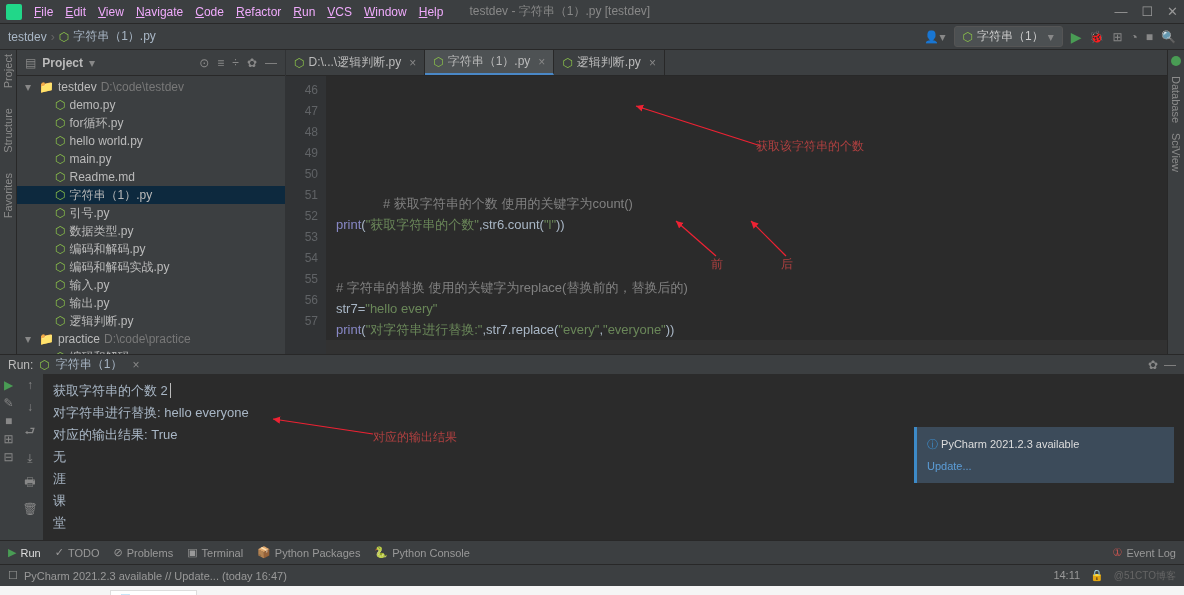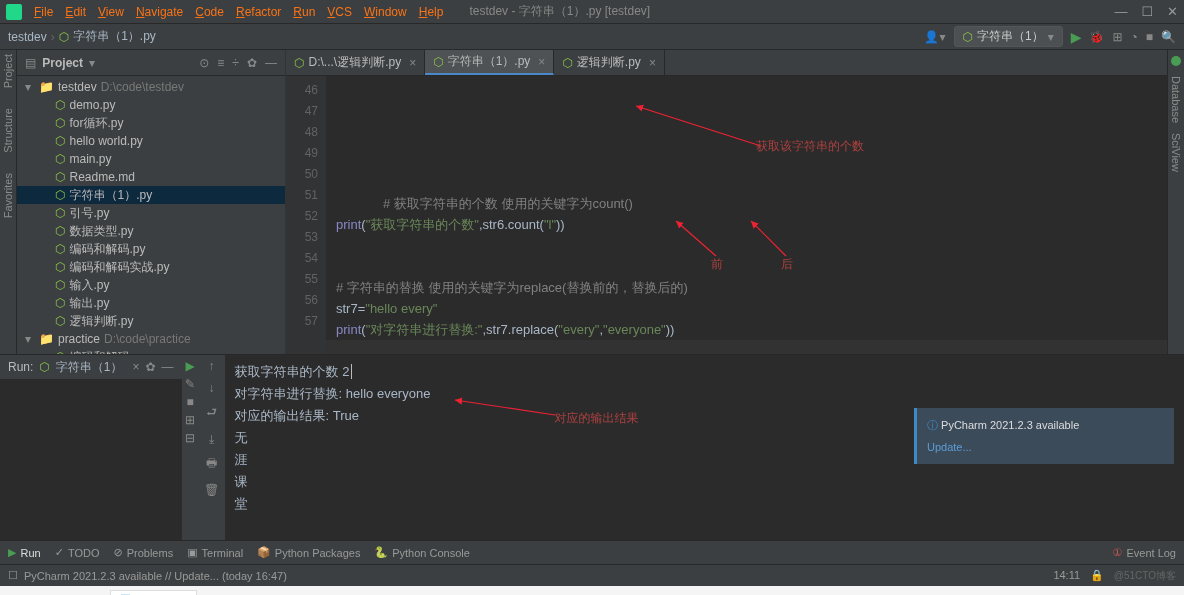--- a/index.html
+++ b/index.html
@@ -1,19 +1,19 @@
 <!DOCTYPE html>
 <html><head>
 <meta charset="utf-8">
 <style>
 * { margin:0; padding:0; box-sizing:border-box; font-family:"Segoe UI",Arial,sans-serif; }
 body { background:#2b2b2b; color:#a9b7c6; font-size:12px; overflow:hidden; width:1184px; height:595px; }
 .topbar { height:24px; background:#3c3f41; display:flex; align-items:center; padding:0 6px; border-bottom:1px solid #282828; }
 .topbar .logo { width:16px; height:16px; background:#21d789; border-radius:2px; margin-right:6px; }
-.menu-item { padding:0 6px; color:#f97316; cursor:default; }
+.menu-item { padding:0 6px; color:#f0abfc; cursor:default; }
 .menu-item u { text-decoration:underline; }
 .title-text { margin-left:20px; color:#888; flex:1; }
 .winbtns { display:flex; gap:14px; color:#999; font-size:13px; }
 .nav-row { height:26px; background:#3c3f41; display:flex; align-items:center; padding:0 8px; gap:6px; border-bottom:1px solid #282828; }
 .nav-left { display:flex; align-items:center; gap:4px; flex:1; }
 .nav-right { display:flex; align-items:center; gap:8px; }
 .py-icon { color:#8bc34a; }
 .run-btn { color:#499c54; font-size:14px; }
 .bug-btn { color:#499c54; }
 .cfg-sel { background:#4c5052; border:1px solid #555; padding:1px 8px; border-radius:3px; display:flex; align-items:center; gap:4px; color:#ccc; }
@@ -40,21 +40,21 @@
 .lnums { width:40px; background:#313335; text-align:right; padding:4px 8px 4px 0; color:#606366; line-height:21px; font-family:Consolas,monospace; }
 .code { flex:1; padding:12px 10px; line-height:21px; font-family:Consolas,monospace; font-size:13px; white-space:pre; position:relative; }
 .code .line.hl { background:#323232; display:block; margin:0 -10px; padding:0 10px; }
 .cmt { color:#808080; }
 .str { color:#6a8759; }
 .fn { color:#8888c6; }
 .anno { position:absolute; color:#b04040; font-size:12px; pointer-events:none; }
 .right-gutter { width:17px; background:#3c3f41; border-left:1px solid #282828; display:flex; flex-direction:column; align-items:center; padding-top:4px; }
 .right-gutter .tick { width:10px; height:10px; border-radius:50%; background:#499c54; margin-top:2px; }
 .right-gutter .rlbl { writing-mode:vertical-rl; font-size:11px; color:#8c8c8c; margin-top:10px; }
-.run-tool { height:186px; background:#2b2b2b; border-top:1px solid #282828; display:flex; flex-direction:row; }
+.run-tool { height:186px; background:#2b2b2b; border-top:1px solid #282828; display:flex; flex-direction:column; }
 .run-hdr { height:24px; background:#3c3f41; display:flex; align-items:center; padding:0 8px; gap:6px; }
 .run-body { flex:1; display:flex; }
 .run-btns { width:17px; background:#3c3f41; display:flex; flex-direction:column; align-items:center; padding-top:4px; gap:4px; }
 .run-btns span { color:#888; font-size:12px; }
 .run-btns2 { width:26px; background:#3c3f41; display:flex; flex-direction:column; align-items:center; padding-top:4px; gap:8px; }
 .run-btns2 span { color:#888; font-size:12px; }
 .console { flex:1; padding:6px 10px; font-family:Consolas,monospace; font-size:13px; line-height:22px; color:#bbb; position:relative; }
 .console .out1 { color:#a9b7c6; }
 .notif { position:absolute; right:10px; width:260px; background:#3c4b5a; border-left:3px solid #3d8ac7; padding:6px 10px; font-size:11px; }
 .notif.err { background:#4b3c3c; border-left-color:#c75450; }

